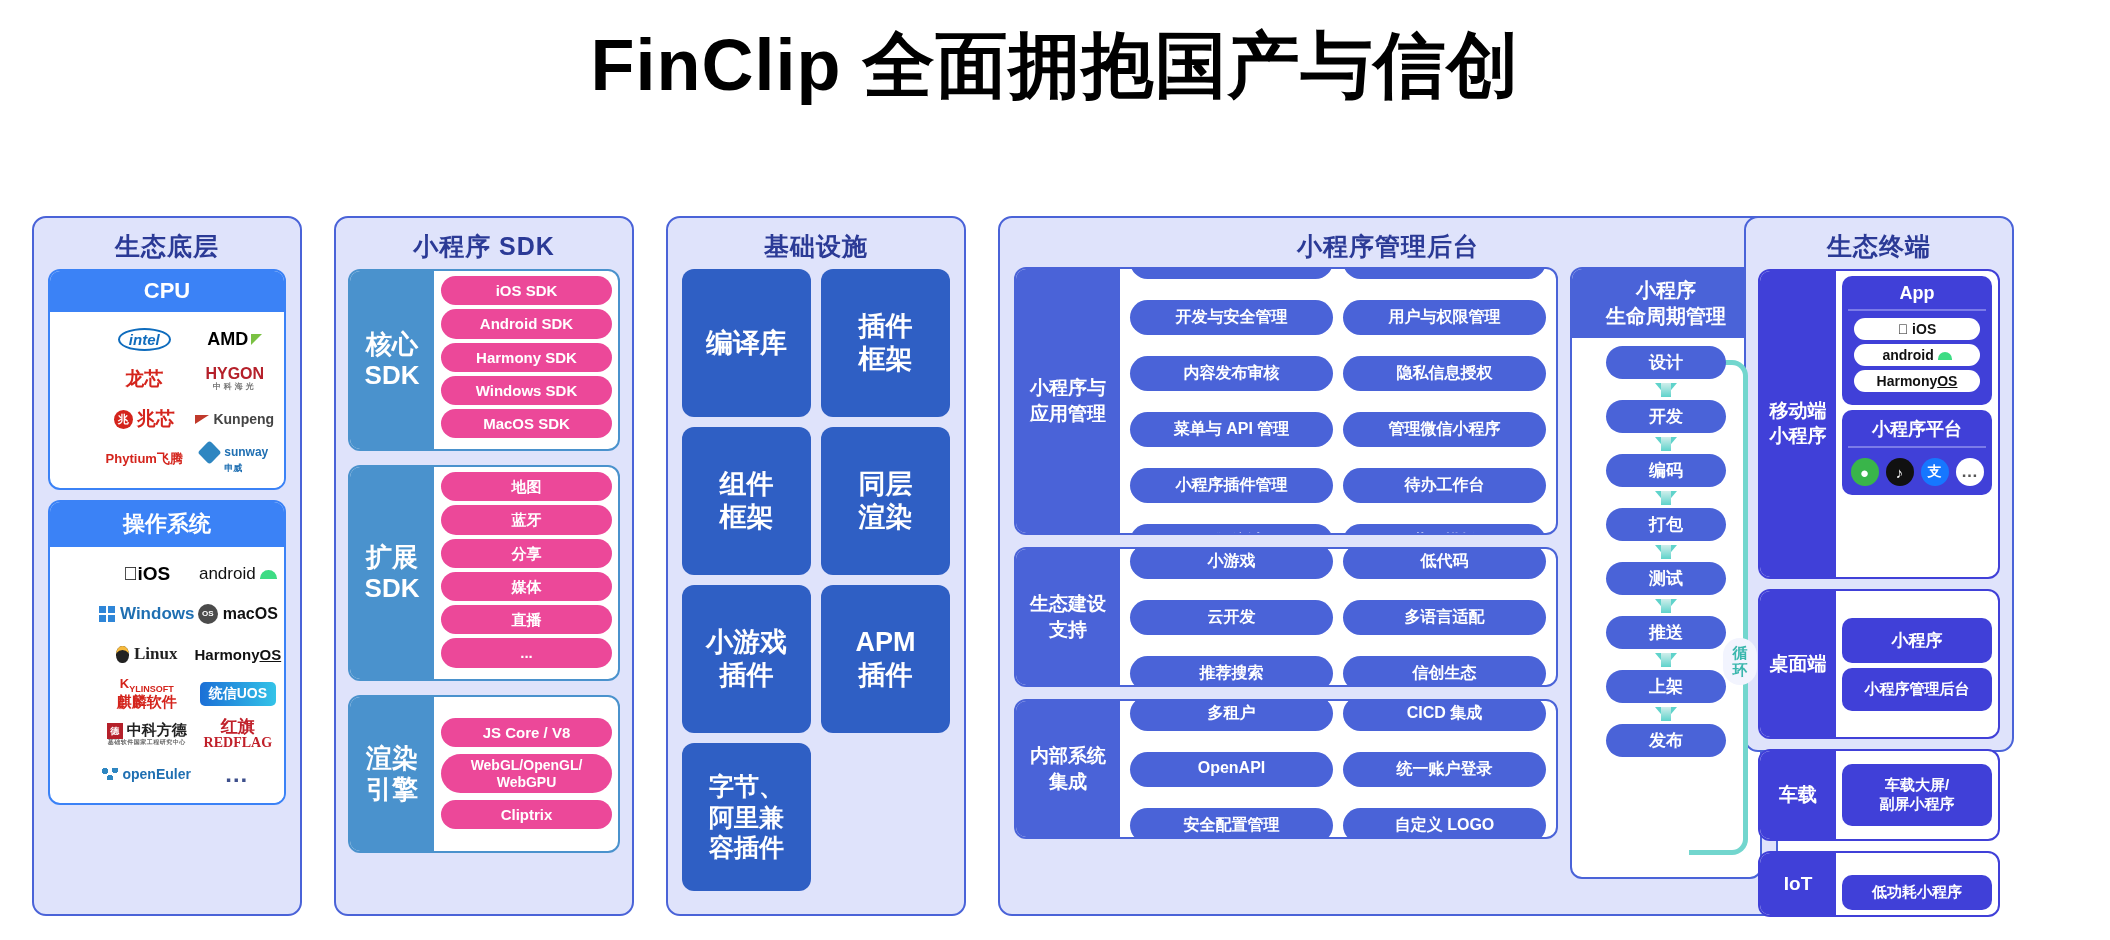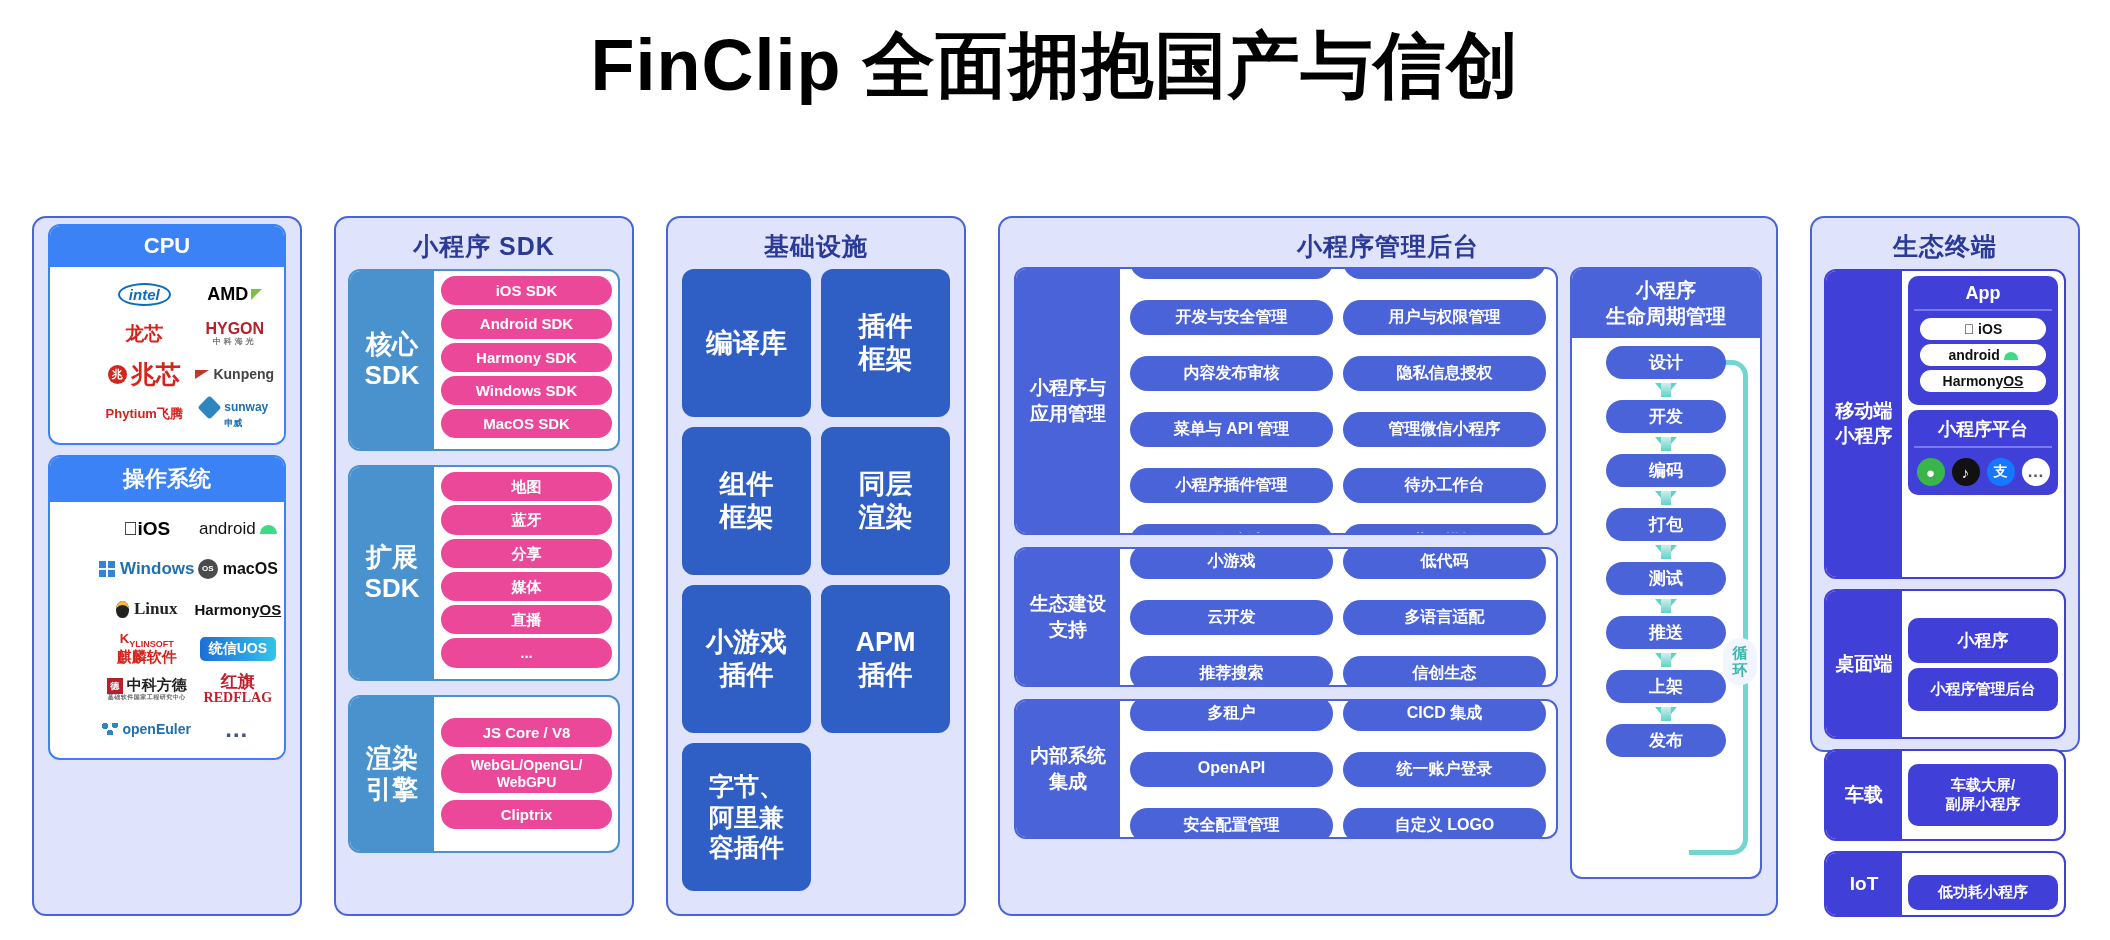--- a/index.html
+++ b/index.html
@@ -193,21 +193,21 @@
     border-top:10px solid transparent;border-bottom:10px solid transparent;
     border-right:15px solid #72d6ce;
   }
   .loop-label{
     position:absolute;right:3px;top:300px;background:#f2f4fe;color:#3ab7ad;
     border-radius:999px;font-size:15px;font-weight:bold;padding:6px 4px;
     line-height:1.15;text-align:center;width:26px;z-index:4;
   }
 
   
-  #panel-term{left:1810px;top:216px;width:270px;height:536px;}
+  #panel-term{left:1744px;top:216px;width:270px;height:536px;}
   .term-block{
     margin:6px 12px 0 12px;background:#fff;border:2px solid #4040d8;border-radius:12px;
     display:flex;overflow:hidden;box-sizing:border-box;
   }
   .term-left{
     background:#4040d8;color:#fff;flex:0 0 76px;display:flex;align-items:center;
     justify-content:center;text-align:center;font-size:19px;font-weight:bold;line-height:1.3;
   }
   .term-right{flex:1;padding:5px 6px;display:flex;flex-direction:column;gap:5px;}
   .term-card{
@@ -233,35 +233,36 @@
   .term-simple.sm{font-size:15px;}
 </style>
 </head>
 <body>
 
 <div class="page">
 
   <div class="title">FinClip 全面拥抱国产与信创</div>
 
   <div class="panel" id="panel-eco">
+    <div class="panel-title">生态底层</div>
 
     <div class="eco-card">
       <div class="eco-head">CPU</div>
       <div class="eco-grid">
         <div class="logo">
             <span class="l-intel">intel</span>
           </div>
         <div class="logo l-amd">AMD<span class="tri"></span></div>
         <div class="logo l-red" style="font-size:19px;">龙芯</div>
         <div class="logo">
             <span class="l-hygon">HYGON<small>中科海光</small></span>
           </div>
         <div class="logo l-red">
             <span class="zx-badge">兆</span>
-            <span style="font-size:25px;">兆芯</span>
+            <span style="font-size:19px;">兆芯</span>
           </div>
         <div class="logo l-kunpeng"><span class="kp"></span>Kunpeng</div>
         <div class="logo l-red small">Phytium飞腾</div>
         <div class="logo">
             <span class="l-sunway"><span class="sq"></span>sunway<br><span style="padding-left:23px;font-size:9px;">申威</span></span>
           </div>
       </div>
     </div>
 
     <div class="eco-card" style="margin-top:10px;">

